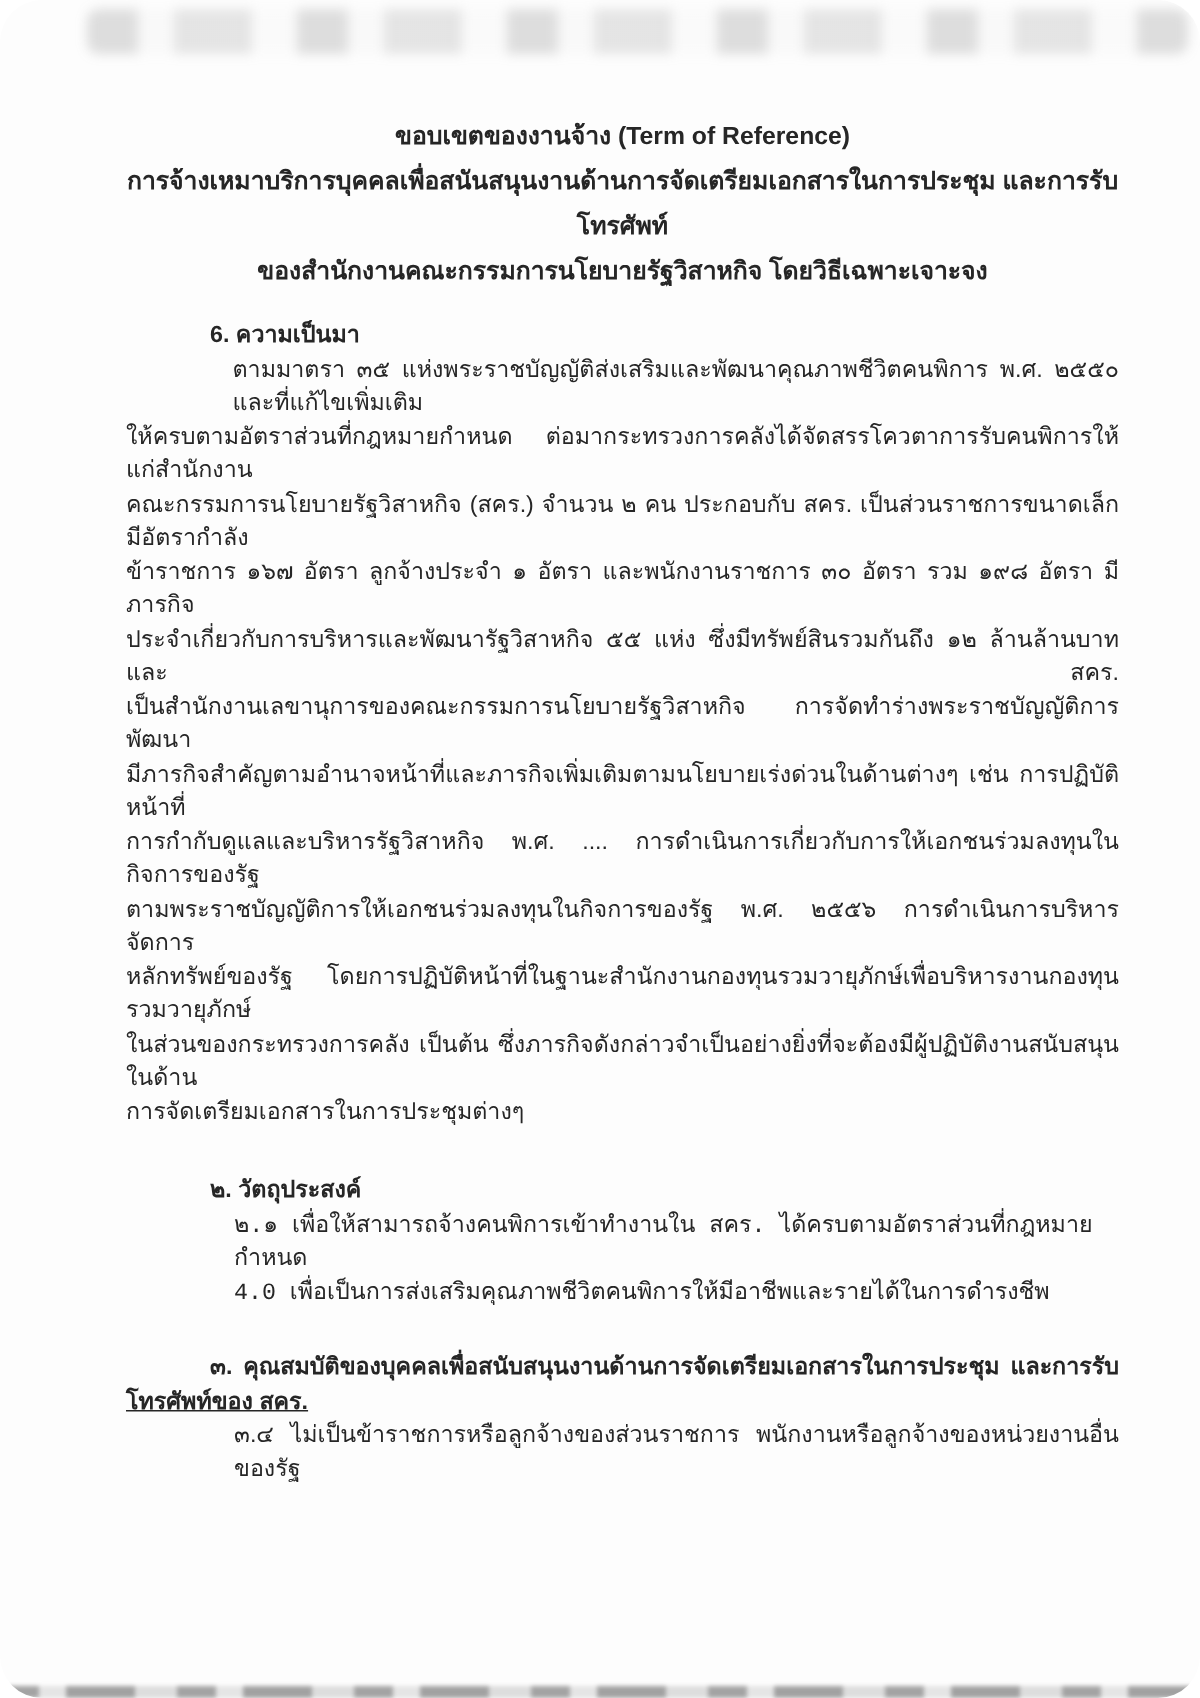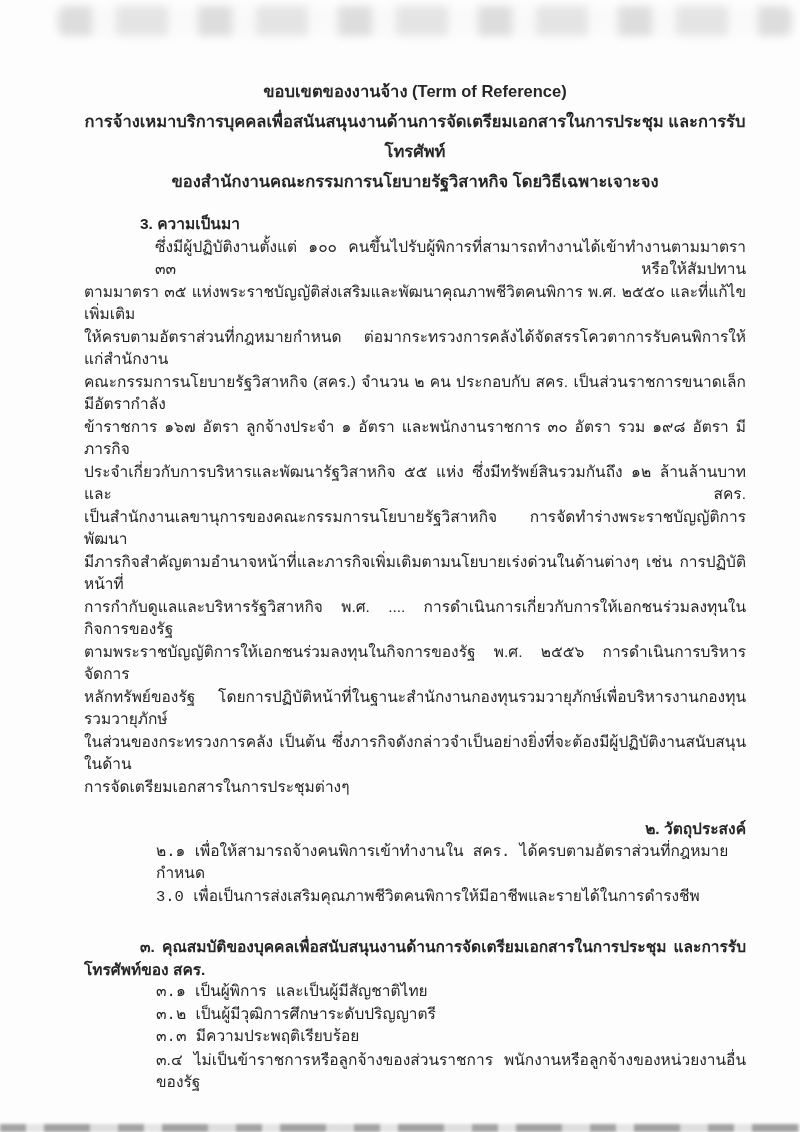--- a/index.html
+++ b/index.html
@@ -7,20 +7,21 @@
 
   .page {
     position: relative;
     width: 800px;
     height: 1132px;
     margin: 0 auto;
     background: #fdfdfd;
     overflow: hidden;
     font-family: "Liberation Sans", sans-serif;
     color: #262626;
+    border-radius: 28px;
     -webkit-font-smoothing: antialiased;
   }
 
   
   .artifact-top {
     position: absolute;
     top: 6px; left: 58px; right: 8px; height: 30px;
     background:
       repeating-linear-gradient(90deg,
         rgba(110,110,110,0.22) 0 34px,
@@ -57,39 +58,39 @@
     font-size: 16.5px;
     line-height: 30px;
   }
 
   .section { margin: 0; }
   .sec-heading {
     font-weight: bold;
     padding-left: 56px;
   }
   .sec1 .sec-heading { margin-top: 17px; }
-  .sec2 .sec-heading { margin-top: 20px; text-align: right; }
+  .sec2 .sec-heading { margin-top: 30px; }
   .sec3 { margin-top: 28px; }
 
   .para-line {
     text-align: justify;
     text-align-last: justify;
   }
   .para-line:first-child { padding-left: 71px; }
   .para-line:last-child { text-align-last: left; }
 
   .item { padding-left: 72px; font-family: Liberation Mono, monospace; }
 
   .heading-line1 {
     font-weight: bold;
     padding-left: 56px;
     text-align: justify;
     text-align-last: justify;
   }
-  .heading-line2 { font-weight: bold; }
+  .heading-line2 { font-weight: bold; text-decoration: underline; }
 
   .wrap-line1 {
     padding-left: 72px;
     text-align: justify;
     text-align-last: justify;
   }
 </style>
 </head>
 <body>
 
@@ -99,54 +100,48 @@
 
   <div class="doc">
 
     <div class="title-block">
         <div class="title-line">ขอบเขตของงานจ้าง (Term of Reference)</div>
         <div class="title-line">การจ้างเหมาบริการบุคคลเพื่อสนันสนุนงานด้านการจัดเตรียมเอกสารในการประชุม และการรับโทรศัพท์</div>
         <div class="title-line">ของสำนักงานคณะกรรมการนโยบายรัฐวิสาหกิจ โดยวิธีเฉพาะเจาะจง</div>
       </div>
 
     <div class="section sec1">
-      <div class="sec-heading">3. ความเป็นมา</div>
+      <div class="sec-heading">6. ความเป็นมา</div>
       <div class="para">
-          <div class="para-line">ซึ่งมีผู้ปฏิบัติงานตั้งแต่ ๑๐๐ คนขึ้นไปรับผู้พิการที่สามารถทำงานได้เข้าทำงานตามมาตรา ๓๓ หรือให้สัมปทาน</div>
           <div class="para-line">ตามมาตรา ๓๕ แห่งพระราชบัญญัติส่งเสริมและพัฒนาคุณภาพชีวิตคนพิการ พ.ศ. ๒๕๕๐ และที่แก้ไขเพิ่มเติม</div>
           <div class="para-line">ให้ครบตามอัตราส่วนที่กฎหมายกำหนด ต่อมากระทรวงการคลังได้จัดสรรโควตาการรับคนพิการให้แก่สำนักงาน</div>
           <div class="para-line">คณะกรรมการนโยบายรัฐวิสาหกิจ (สคร.) จำนวน ๒ คน ประกอบกับ สคร. เป็นส่วนราชการขนาดเล็ก มีอัตรากำลัง</div>
           <div class="para-line">ข้าราชการ ๑๖๗ อัตรา ลูกจ้างประจำ ๑ อัตรา และพนักงานราชการ ๓๐ อัตรา รวม ๑๙๘ อัตรา มีภารกิจ</div>
           <div class="para-line">ประจำเกี่ยวกับการบริหารและพัฒนารัฐวิสาหกิจ ๕๕ แห่ง ซึ่งมีทรัพย์สินรวมกันถึง ๑๒ ล้านล้านบาท และ สคร.</div>
           <div class="para-line">เป็นสำนักงานเลขานุการของคณะกรรมการนโยบายรัฐวิสาหกิจ การจัดทำร่างพระราชบัญญัติการพัฒนา</div>
           <div class="para-line">มีภารกิจสำคัญตามอำนาจหน้าที่และภารกิจเพิ่มเติมตามนโยบายเร่งด่วนในด้านต่างๆ เช่น การปฏิบัติหน้าที่</div>
           <div class="para-line">การกำกับดูแลและบริหารรัฐวิสาหกิจ พ.ศ. .... การดำเนินการเกี่ยวกับการให้เอกชนร่วมลงทุนในกิจการของรัฐ</div>
           <div class="para-line">ตามพระราชบัญญัติการให้เอกชนร่วมลงทุนในกิจการของรัฐ พ.ศ. ๒๕๕๖ การดำเนินการบริหารจัดการ</div>
           <div class="para-line">หลักทรัพย์ของรัฐ โดยการปฏิบัติหน้าที่ในฐานะสำนักงานกองทุนรวมวายุภักษ์เพื่อบริหารงานกองทุนรวมวายุภักษ์</div>
           <div class="para-line">ในส่วนของกระทรวงการคลัง เป็นต้น ซึ่งภารกิจดังกล่าวจำเป็นอย่างยิ่งที่จะต้องมีผู้ปฏิบัติงานสนับสนุนในด้าน</div>
           <div class="para-line">การจัดเตรียมเอกสารในการประชุมต่างๆ</div>
         </div>
     </div>
 
     <div class="section sec2">
       <div class="sec-heading">๒. วัตถุประสงค์</div>
       <div>
           <div class="item">๒.๑ เพื่อให้สามารถจ้างคนพิการเข้าทำงานใน สคร. ได้ครบตามอัตราส่วนที่กฎหมายกำหนด</div>
-          <div class="item">3.0 เพื่อเป็นการส่งเสริมคุณภาพชีวิตคนพิการให้มีอาชีพและรายได้ในการดำรงชีพ</div>
+          <div class="item">4.0 เพื่อเป็นการส่งเสริมคุณภาพชีวิตคนพิการให้มีอาชีพและรายได้ในการดำรงชีพ</div>
         </div>
     </div>
 
     <div class="section sec3">
       <div class="heading-line1">๓. คุณสมบัติของบุคคลเพื่อสนับสนุนงานด้านการจัดเตรียมเอกสารในการประชุม และการรับ</div>
       <div class="heading-line2">โทรศัพท์ของ สคร.</div>
-      <div>
-          <div class="item">๓.๑ เป็นผู้พิการ และเป็นผู้มีสัญชาติไทย</div>
-          <div class="item">๓.๒ เป็นผู้มีวุฒิการศึกษาระดับปริญญาตรี</div>
-          <div class="item">๓.๓ มีความประพฤติเรียบร้อย</div>
-        </div>
       <div class="wrap-line1">๓.๔ ไม่เป็นข้าราชการหรือลูกจ้างของส่วนราชการ พนักงานหรือลูกจ้างของหน่วยงานอื่นของรัฐ</div>
 
     </div>
 
   </div>
 
   <div class="artifact-bottom"></div>
 
 </div>
 

